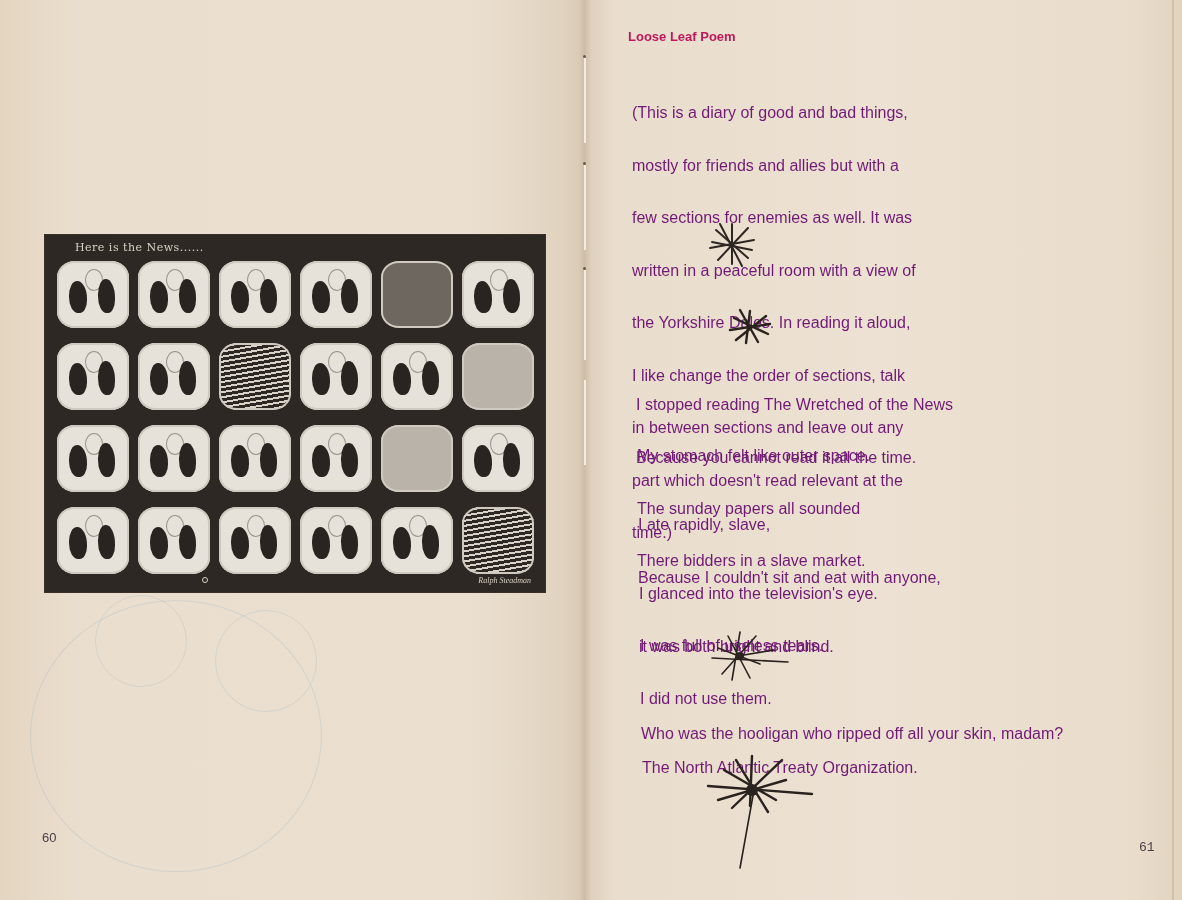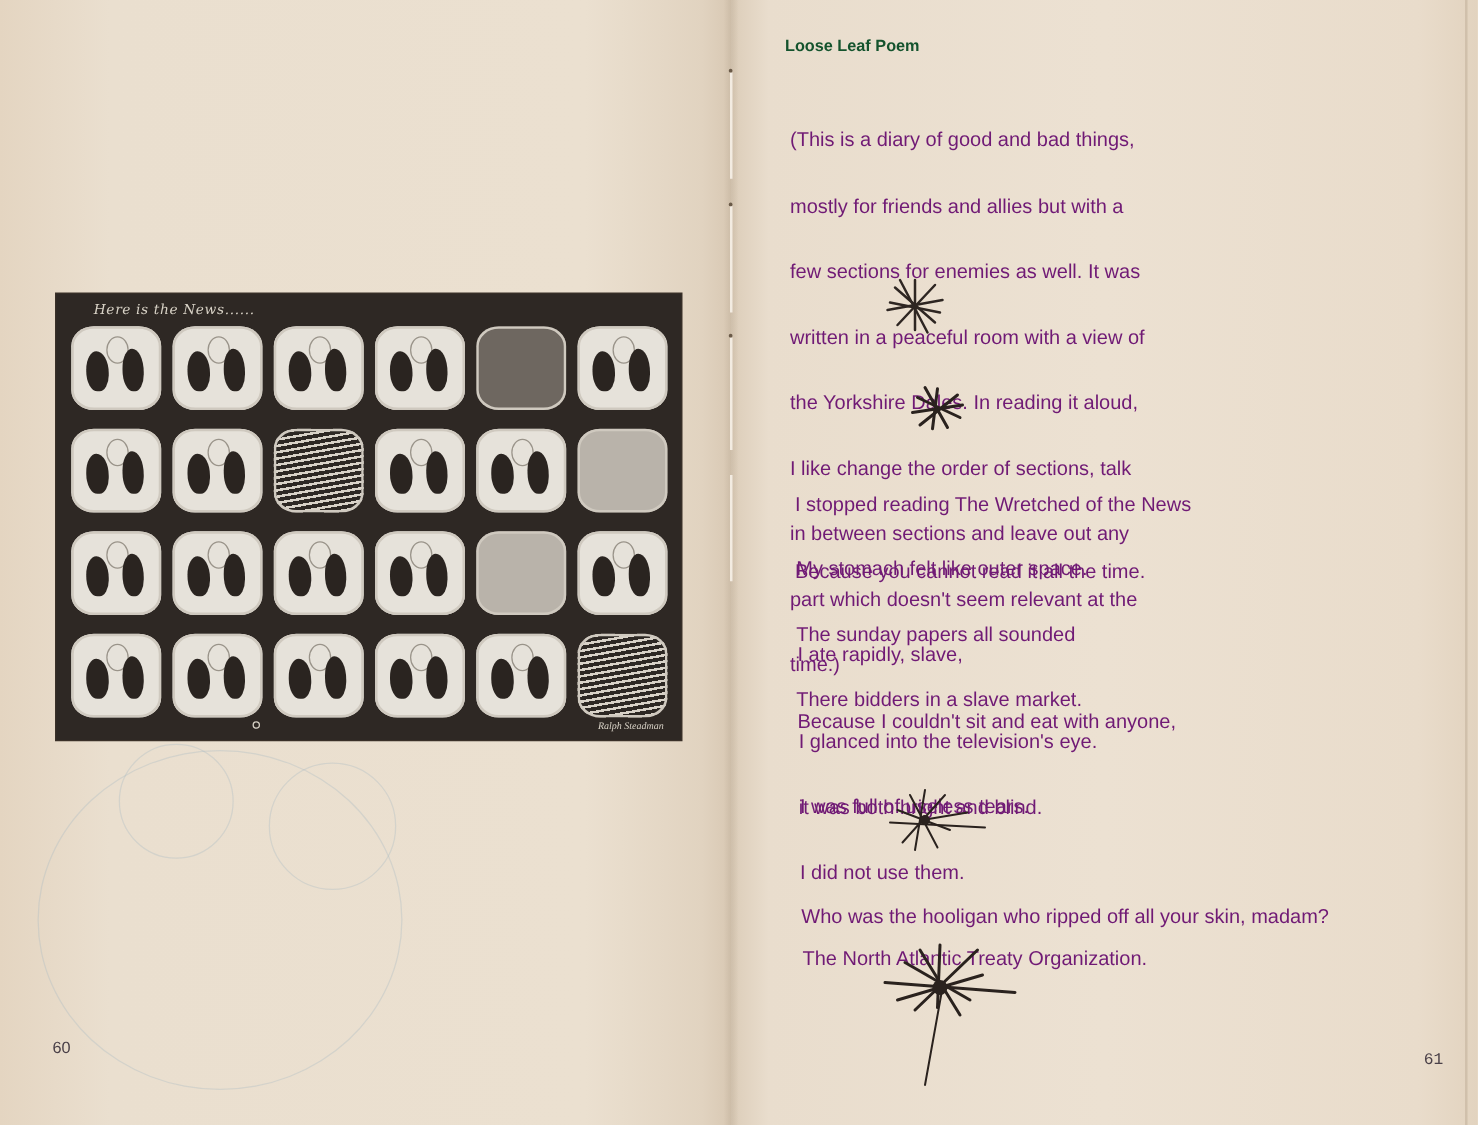--- a/index.html
+++ b/index.html
@@ -28,21 +28,21 @@
     
     .ghost { position: absolute; border: 1px solid rgba(170,185,195,0.35); border-radius: 50%; }
 
     
     .illustration {
       position: absolute; left: 45px; top: 235px; width: 500px; height: 357px;
       background: #2e2824; box-shadow: 0 0 0 1px #3a3028;
     }
     .illus-caption {
       position: absolute; left: 30px; top: 6px; color: #d8d2c6;
-      font-family: "DejaVu Serif", serif; font-style: italic; font-size: 11px; letter-spacing: 0.5px;
+      font-family: "DejaVu Serif", serif; font-size: 11px; letter-spacing: 0.5px;
     }
     .illus-signature {
       position: absolute; right: 14px; bottom: 7px; color: #d8d2c6;
       font-family: Liberation Serif, serif; font-style: italic; font-size: 8px;
     }
     .illus-mark {
       position: absolute; left: 157px; bottom: 9px; width: 4px; height: 4px;
       border: 1px solid #d8d2c6; border-radius: 50%;
     }
     .tv-grid {
@@ -68,21 +68,21 @@
     }
 
     .page-number {
       position: absolute; font-size: 13px; color: #4a4048;
     }
     .pn-left { left: 42px; top: 830px; }
     .pn-right { left: 1139px; top: 840px; font-family: Liberation Mono, monospace; }
 
     
     .poem-title {
-      position: absolute; left: 628px; top: 29px; font-size: 13px; font-weight: bold; color: #14532d;
+      position: absolute; left: 628px; top: 29px; font-size: 13px; font-weight: bold; color: #be185d;
     }
     .stanza {
       position: absolute; font-size: 16px; line-height: 17.5px; color: #701a75;
       white-space: pre; margin: 4px;
     }
     .line { display: block; }
     .star { position: absolute; }
     .star svg { display: block; }
   </style>
 </head>
@@ -218,21 +218,21 @@
   <div class="poem-title">Loose Leaf Poem</div>
 
   <div class="stanza" style="left:628px;top:65px;">
     <span class="line">(This is a diary of good and bad things,</span>
     <span class="line">mostly for friends and allies but with a</span>
     <span class="line">few sections for enemies as well. It was</span>
     <span class="line">written in a peaceful room with a view of</span>
     <span class="line">the Yorkshire Dales. In reading it aloud,</span>
     <span class="line">I like change the order of sections, talk</span>
     <span class="line">in between sections and leave out any</span>
-    <span class="line">part which doesn't seem relevant at the</span>
+    <span class="line">part which doesn't read relevant at the</span>
     <span class="line">time.)</span>
   </div>
 
   <div class="star" style="left:706px;top:220px;">
     <svg width="52" height="48" viewBox="0 0 52 48">
         <g stroke="#2e2622" stroke-width="2" stroke-linecap="round">
       <line x1="26" y1="4" x2="26" y2="44"></line>
           <line x1="10" y1="10" x2="42" y2="38"></line>
           <line x1="42" y1="8" x2="12" y2="40"></line>
       <line x1="4" y1="28" x2="48" y2="20"></line>

